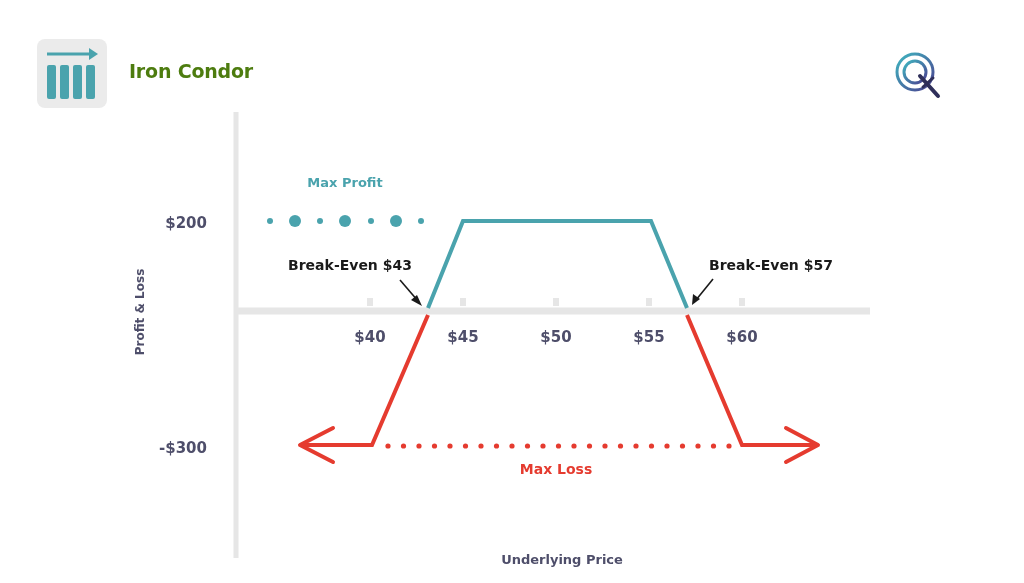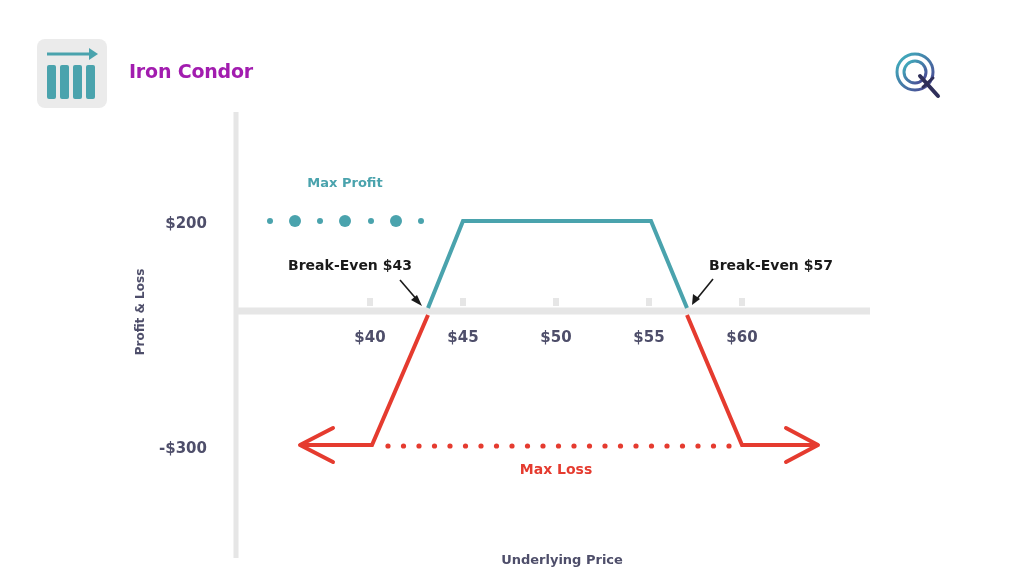--- a/index.html
+++ b/index.html
@@ -1,18 +1,18 @@
 <!DOCTYPE html>
 <html><head>
 <meta charset="utf-8">
 <style>
   html, body { margin: 0; padding: 0; background: #ffffff; }
   body { width: 1024px; height: 583px; position: relative; overflow: hidden; font-family: "DejaVu Sans", sans-serif; }
   .header-icon { position: absolute; left: 37px; top: 39px; width: 70px; height: 69px; background: #ebebeb; border-radius: 8px; }
-  .title { position: absolute; left: 129px; top: 60px; font-size: 19px; font-weight: bold; color: #a21caf; letter-spacing: -0.2px; }
+  .title { position: absolute; left: 129px; top: 60px; font-size: 19px; font-weight: bold; color: #4d7c0f; letter-spacing: -0.2px; }
   .logo { position: absolute; left: 893px; top: 50px; width: 56px; height: 50px; }
   svg.chart { position: absolute; left: 0; top: 0; }
   .lbl { font-family: "DejaVu Sans", sans-serif; font-weight: bold; }
 </style>
 </head>
 <body>
 
 <div class="header-icon">
   <svg width="70" height="69" viewBox="0 0 70 69">
     <line x1="10" y1="15" x2="54" y2="15" stroke="#4aa3ad" stroke-width="3"></line>

